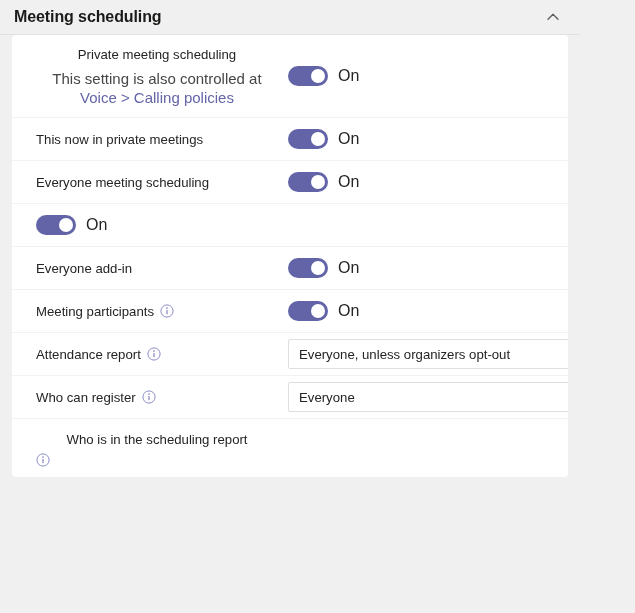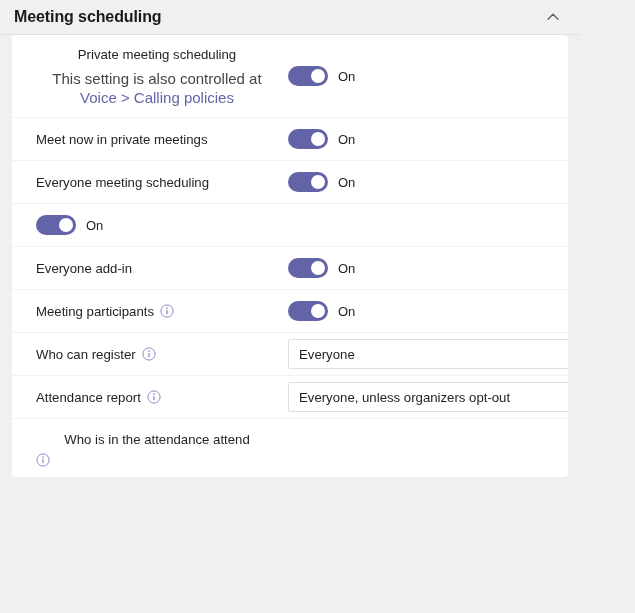--- a/index.html
+++ b/index.html
@@ -150,21 +150,21 @@
     position: absolute;
     top: 3px;
     right: 3px;
     width: 14px;
     height: 14px;
     border-radius: 50%;
     background: #ffffff;
   }
   .toggle-label {
     margin-left: 10px;
-    font-size: 13px;
+    font-size: 16px;
     color: #252424;
   }
 
   
   .dropdown {
     width: 305px;
     height: 30px;
     border: 1px solid #e1dfdd;
     border-radius: 2px;
     background: #ffffff;
@@ -232,21 +232,21 @@
           <div class="toggle">
               <span class="knob"></span>
             </div>
           <span class="toggle-label">On</span>
         </div>
       </div>
     </div>
 
     <div class="row">
       <div class="row-label">
-        <span class="row-label-text">Meet now in private meetings</span>
+        <span class="row-label-text">This now in private meetings</span>
       </div>
       <div class="row-control">
         <div class="toggle-wrap">
           <div class="toggle">
               <span class="knob"></span>
             </div>
           <span class="toggle-label">On</span>
         </div>
       </div>
     </div>
@@ -306,20 +306,43 @@
           <div class="toggle">
               <span class="knob"></span>
             </div>
           <span class="toggle-label">On</span>
         </div>
       </div>
     </div>
 
     <div class="row">
       <div class="row-label">
+        <span class="row-label-text">Attendance report</span>
+        <span class="info-icon">
+          <svg width="14" height="14" viewBox="0 0 14 14" aria-hidden="true">
+            <circle cx="7" cy="7" r="6.1" fill="none" stroke="#8b8cc7" stroke-width="1"></circle>
+            <circle cx="7" cy="4.1" r="0.85" fill="#8b8cc7"></circle>
+            <rect x="6.35" y="5.9" width="1.3" height="4.4" rx="0.6" fill="#8b8cc7"></rect>
+          </svg>
+        </span>
+      </div>
+      <div class="row-control">
+        <div class="dropdown">
+          <span class="dd-value">Everyone, unless organizers opt-out</span>
+          <span class="dd-chevron">
+            <svg width="13" height="13" viewBox="0 0 13 13" aria-hidden="true">
+              <path d="M2.5 4.8 L6.5 8.6 L10.5 4.8" fill="none" stroke="#605e5c" stroke-width="1.05" stroke-linecap="round" stroke-linejoin="round"></path>
+            </svg>
+          </span>
+        </div>
+      </div>
+    </div>
+
+    <div class="row">
+      <div class="row-label">
         <span class="row-label-text">Who can register</span>
         <span class="info-icon">
           <svg width="14" height="14" viewBox="0 0 14 14" aria-hidden="true">
             <circle cx="7" cy="7" r="6.1" fill="none" stroke="#8b8cc7" stroke-width="1"></circle>
             <circle cx="7" cy="4.1" r="0.85" fill="#8b8cc7"></circle>
             <rect x="6.35" y="5.9" width="1.3" height="4.4" rx="0.6" fill="#8b8cc7"></rect>
           </svg>
         </span>
       </div>
       <div class="row-control">
@@ -327,46 +350,23 @@
           <span class="dd-value">Everyone</span>
           <span class="dd-chevron">
             <svg width="13" height="13" viewBox="0 0 13 13" aria-hidden="true">
               <path d="M2.5 4.8 L6.5 8.6 L10.5 4.8" fill="none" stroke="#605e5c" stroke-width="1.05" stroke-linecap="round" stroke-linejoin="round"></path>
             </svg>
           </span>
         </div>
       </div>
     </div>
 
-    <div class="row">
-      <div class="row-label">
-        <span class="row-label-text">Attendance report</span>
-        <span class="info-icon">
-          <svg width="14" height="14" viewBox="0 0 14 14" aria-hidden="true">
-            <circle cx="7" cy="7" r="6.1" fill="none" stroke="#8b8cc7" stroke-width="1"></circle>
-            <circle cx="7" cy="4.1" r="0.85" fill="#8b8cc7"></circle>
-            <rect x="6.35" y="5.9" width="1.3" height="4.4" rx="0.6" fill="#8b8cc7"></rect>
-          </svg>
-        </span>
-      </div>
-      <div class="row-control">
-        <div class="dropdown">
-          <span class="dd-value">Everyone, unless organizers opt-out</span>
-          <span class="dd-chevron">
-            <svg width="13" height="13" viewBox="0 0 13 13" aria-hidden="true">
-              <path d="M2.5 4.8 L6.5 8.6 L10.5 4.8" fill="none" stroke="#605e5c" stroke-width="1.05" stroke-linecap="round" stroke-linejoin="round"></path>
-            </svg>
-          </span>
-        </div>
-      </div>
-    </div>
-
     <div class="row row-twoline">
       <div class="row-label">
-        <span class="row-label-text">Who is in the attendance attend</span>
+        <span class="row-label-text">Who is in the scheduling report</span>
         <span class="info-icon info-icon-block">
           <svg width="14" height="14" viewBox="0 0 14 14" aria-hidden="true">
             <circle cx="7" cy="7" r="6.1" fill="none" stroke="#8b8cc7" stroke-width="1"></circle>
             <circle cx="7" cy="4.1" r="0.85" fill="#8b8cc7"></circle>
             <rect x="6.35" y="5.9" width="1.3" height="4.4" rx="0.6" fill="#8b8cc7"></rect>
           </svg>
         </span>
       </div>
     </div>
 

